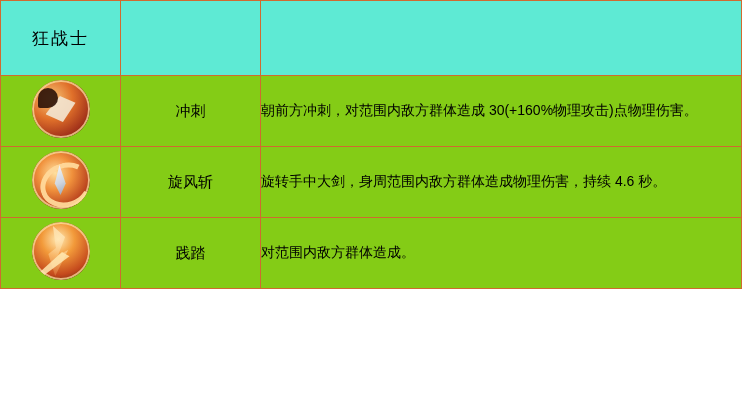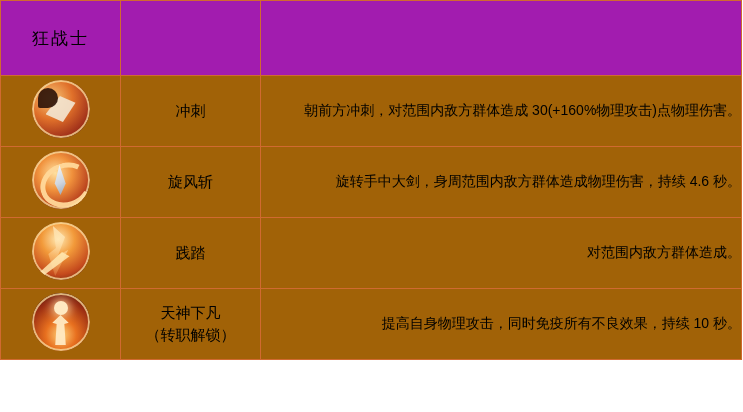--- a/index.html
+++ b/index.html
@@ -27,51 +27,51 @@
     border: 1px solid #d06a30;
     padding: 0;
     vertical-align: middle;
   }
   .col-icon { width: 120px; }
   .col-name { width: 140px; }
   .col-desc { width: 481px; }
 
   
   .header-row td {
-    background: #a21caf;
+    background: #5eead4;
     height: 74px;
   }
   .header-title {
     font-size: 17px;
     color: #000000;
     text-align: center;
     letter-spacing: 2px;
     font-weight: normal;
   }
   .header-blank { background: #f5be8f; }
 
   
   .skill-row td {
     height: 70px;
-    background: #a16207;
+    background: #84cc16;
     margin-top: 41px;
   }
   .icon-cell {
     text-align: center;
     padding: 6px 0;
   }
   .skill-name {
     text-align: center;
     font-size: 15px;
     color: #000000;
     line-height: 1.5;
     padding: 4px 6px;
   }
   .skill-desc {
-    text-align: right;
+    text-align: left;
     font-size: 14px;
     color: #000000;
     line-height: 1.7;
     padding: 6px 14px;
   }
 
   
   .icon-art {
     width: 58px;
     height: 58px;
@@ -212,22 +212,15 @@
       </tr>
 
       <tr class="skill-row">
         <td class="icon-cell">
           <span class="icon-art icon-stomp"><span class="ring"></span></span>
         </td>
         <td class="skill-name">践踏</td>
         <td class="skill-desc">对范围内敌方群体造成。</td>
       </tr>
 
-      <tr class="skill-row">
-        <td class="icon-cell">
-          <span class="icon-art icon-descend"><span class="ring"></span></span>
-        </td>
-        <td class="skill-name">天神下凡<br>（转职解锁）</td>
-        <td class="skill-desc">提高自身物理攻击，同时免疫所有不良效果，持续 10 秒。</td>
-      </tr>
     </tbody>
   </table>
 </div>
 
 </body></html>

